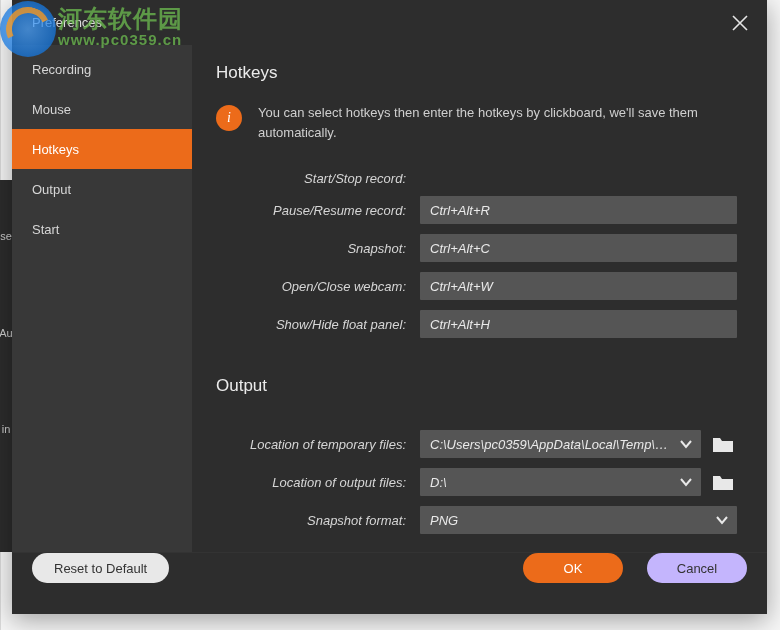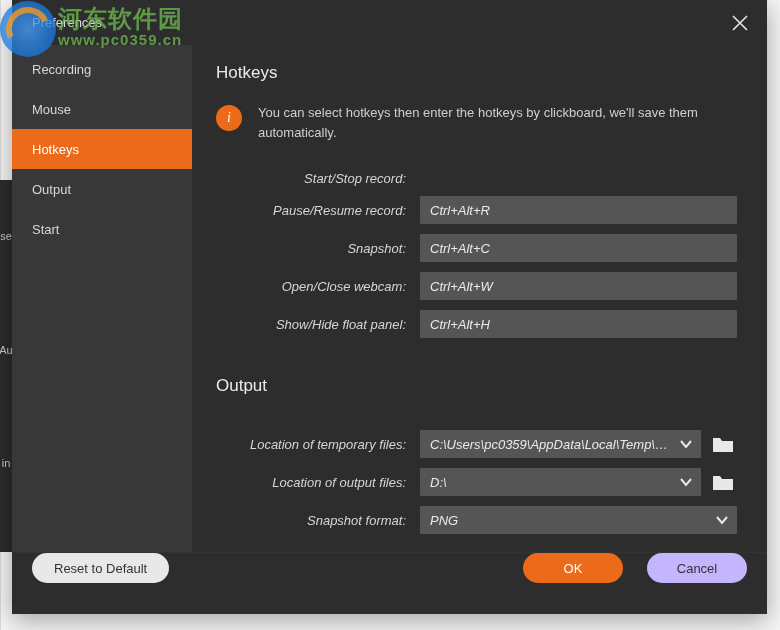--- a/index.html
+++ b/index.html
@@ -14,21 +14,21 @@
   }
   .bg-chrome {
     position: absolute; left: 0; top: 0; width: 780px; height: 630px;
     background: #f6f6f6;
     border-left: 1px solid #d9d9d9;
   }
   .bg-left {
     position: absolute; left: 0; top: 180px; width: 12px; height: 372px;
     background: #2c2c2c; color: #ccc; font-size: 11px;
     display: flex; flex-direction: column; align-items: center;
-    justify-content: space-between; padding: 50px 0 83px 0;
+    justify-content: space-between; padding: 50px 0 117px 0;
   }
   .dialog {
     position: absolute;
     left: 12px; top: 0;
     width: 755px; height: 614px;
     background: #2d2d2d;
     display: flex;
     flex-direction: column;
     box-shadow: 0 6px 24px rgba(0,0,0,.35);
   }

